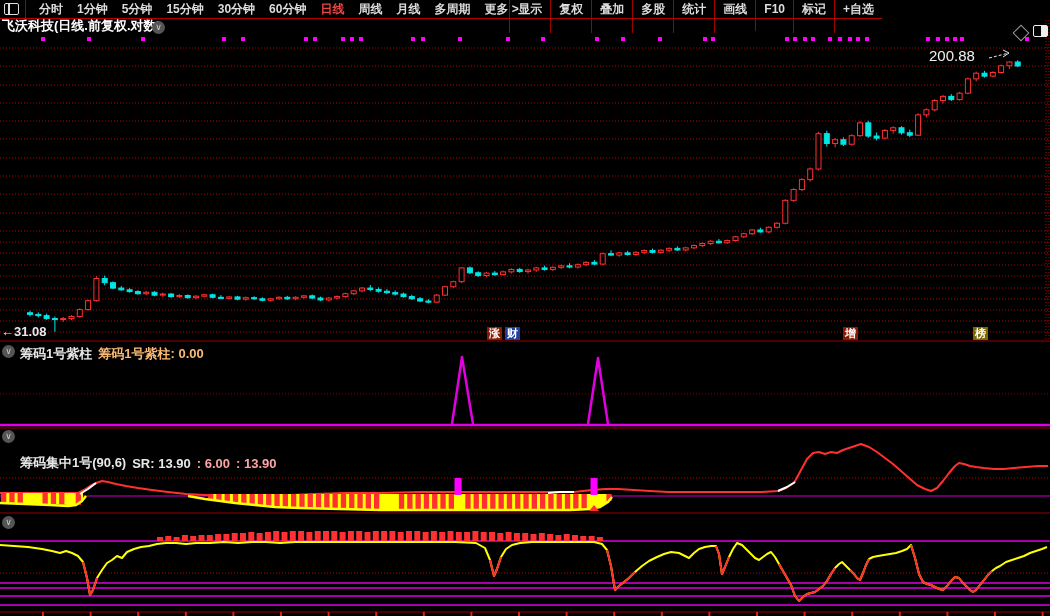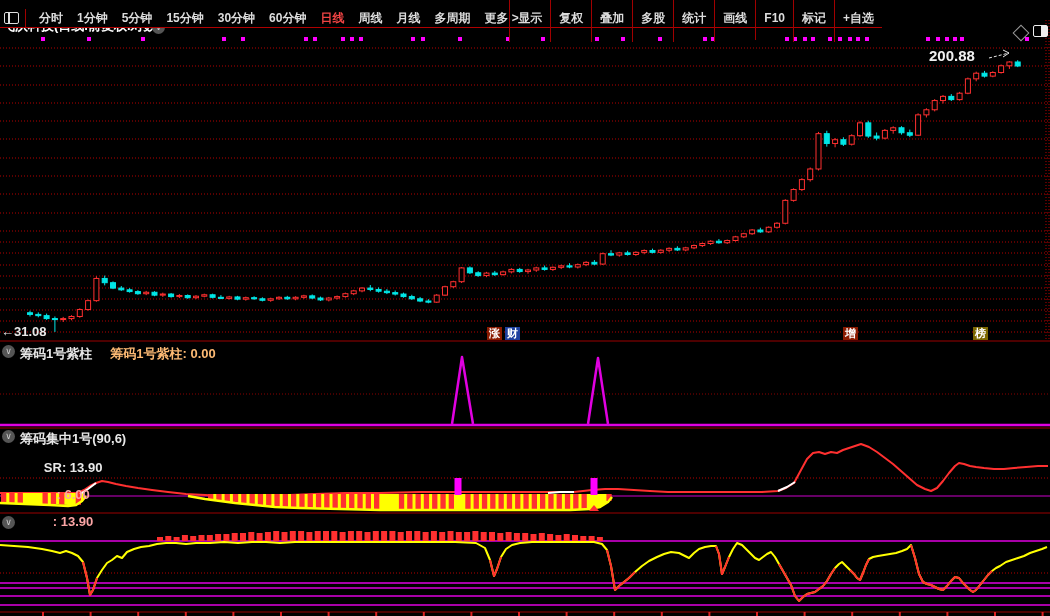--- a/index.html
+++ b/index.html
@@ -1,38 +1,38 @@
 <!DOCTYPE html>
 <html><head>
 <meta charset="utf-8">
 <style>
   html,body{margin:0;padding:0;background:#000;}
   .screen{position:relative;width:1050px;height:616px;background:#000;overflow:hidden;
           font-family:"Liberation Sans",sans-serif;}
   svg{position:absolute;left:0;top:0;}
   
-  .menubar{position:absolute;left:0;top:9px;width:882px;height:18px;background:#000;
+  .menubar{position:absolute;left:0;top:0;width:882px;height:18px;background:#000;
            border-bottom:1px solid #b00000;display:flex;align-items:center;z-index:5;}
   .winicon{width:13px;height:10px;border:1.5px solid #ddd;border-radius:2px;margin-left:4px;position:relative;}
   .winicon span{position:absolute;left:3px;top:0;width:1.5px;height:100%;background:#ddd;}
   .msep{width:1px;height:18px;background:#a00000;margin:0 6px 0 6px;}
   .ml{color:#dcdcdc;font-size:12px;font-weight:bold;margin:0 7px;white-space:nowrap;cursor:default;}
   .ml.active{color:#ef4444;}
   .mright{position:absolute;right:0;top:0;height:18px;display:flex;align-items:center;}
   .mr{color:#dcdcdc;font-size:12px;font-weight:bold;padding:15px 8px;border-left:1px solid #a00000;white-space:nowrap;}
   
   .ov{position:absolute;white-space:nowrap;line-height:14px;}
   .title{left:2px;top:19px;color:#fff;font-size:13px;font-weight:bold;}
   .cicon{position:absolute;width:13px;height:13px;border-radius:50%;background:#555;color:#ccc;
          font-size:9px;line-height:13px;text-align:center;}
-  .lastprice{color:#f0f0f0;font-size:15px;font-weight:bold;}
+  .lastprice{color:#f0f0f0;font-size:15px;font-weight:normal;}
   .lowlabel{color:#e8e8e8;font-size:13px;font-weight:bold;}
   .badge{position:absolute;top:327px;color:#fff;font-size:11px;font-weight:bold;
          padding:1px 2px;line-height:11px;}
-  .phead{position:absolute;display:flex;align-items:center;font-size:13px;font-weight:bold;gap:12px;}
+  .phead{position:absolute;display:flex;align-items:center;font-size:13px;font-weight:bold;}
   .pt-white{color:#e8e8e8;}
   .pt-mag{color:#fdba74;}
   .pt-red{color:#fca5a5;}
   .pt-yel{color:#ffff00;}
   .phead span{margin-right:6px;}
   .diamond{position:absolute;left:1015px;top:27px;width:10px;height:10px;border:1.5px solid #999;
            transform:rotate(45deg);}
   .panelicon{position:absolute;left:1033px;top:25px;width:13px;height:10px;border:1.5px solid #eee;
              border-radius:2px;}
   .panelicon span{position:absolute;right:0;top:0;width:6px;height:100%;background:#eee;}
@@ -549,21 +549,21 @@
   <span class="badge" style="left: 843px; background: rgb(139, 26, 0);">增</span>
   <span class="badge" style="left: 973px; background: rgb(124, 104, 0);">榜</span>
 
   <div class="cicon" style="left:2px;top:345px;">∨</div>
   <div class="phead" style="left:20px;top:345px;">
     <span class="pt-white">筹码1号紫柱</span>
     <span class="pt-mag">筹码1号紫柱: 0.00</span>
   </div>
 
   <div class="cicon" style="left:2px;top:430px;">∨</div>
-  <div class="phead" style="left:20px;top:430px;flex-direction:column;">
+  <div class="phead" style="left:20px;top:454px;">
     <span class="pt-white">筹码集中1号(90,6)</span>
     <span class="pt-white">SR: 13.90</span>
     <span class="pt-red">: 6.00</span>
     <span class="pt-red">: 13.90</span>
   </div>
 
   <div class="cicon" style="left:2px;top:516px;">∨</div>
 
 </div>
 

